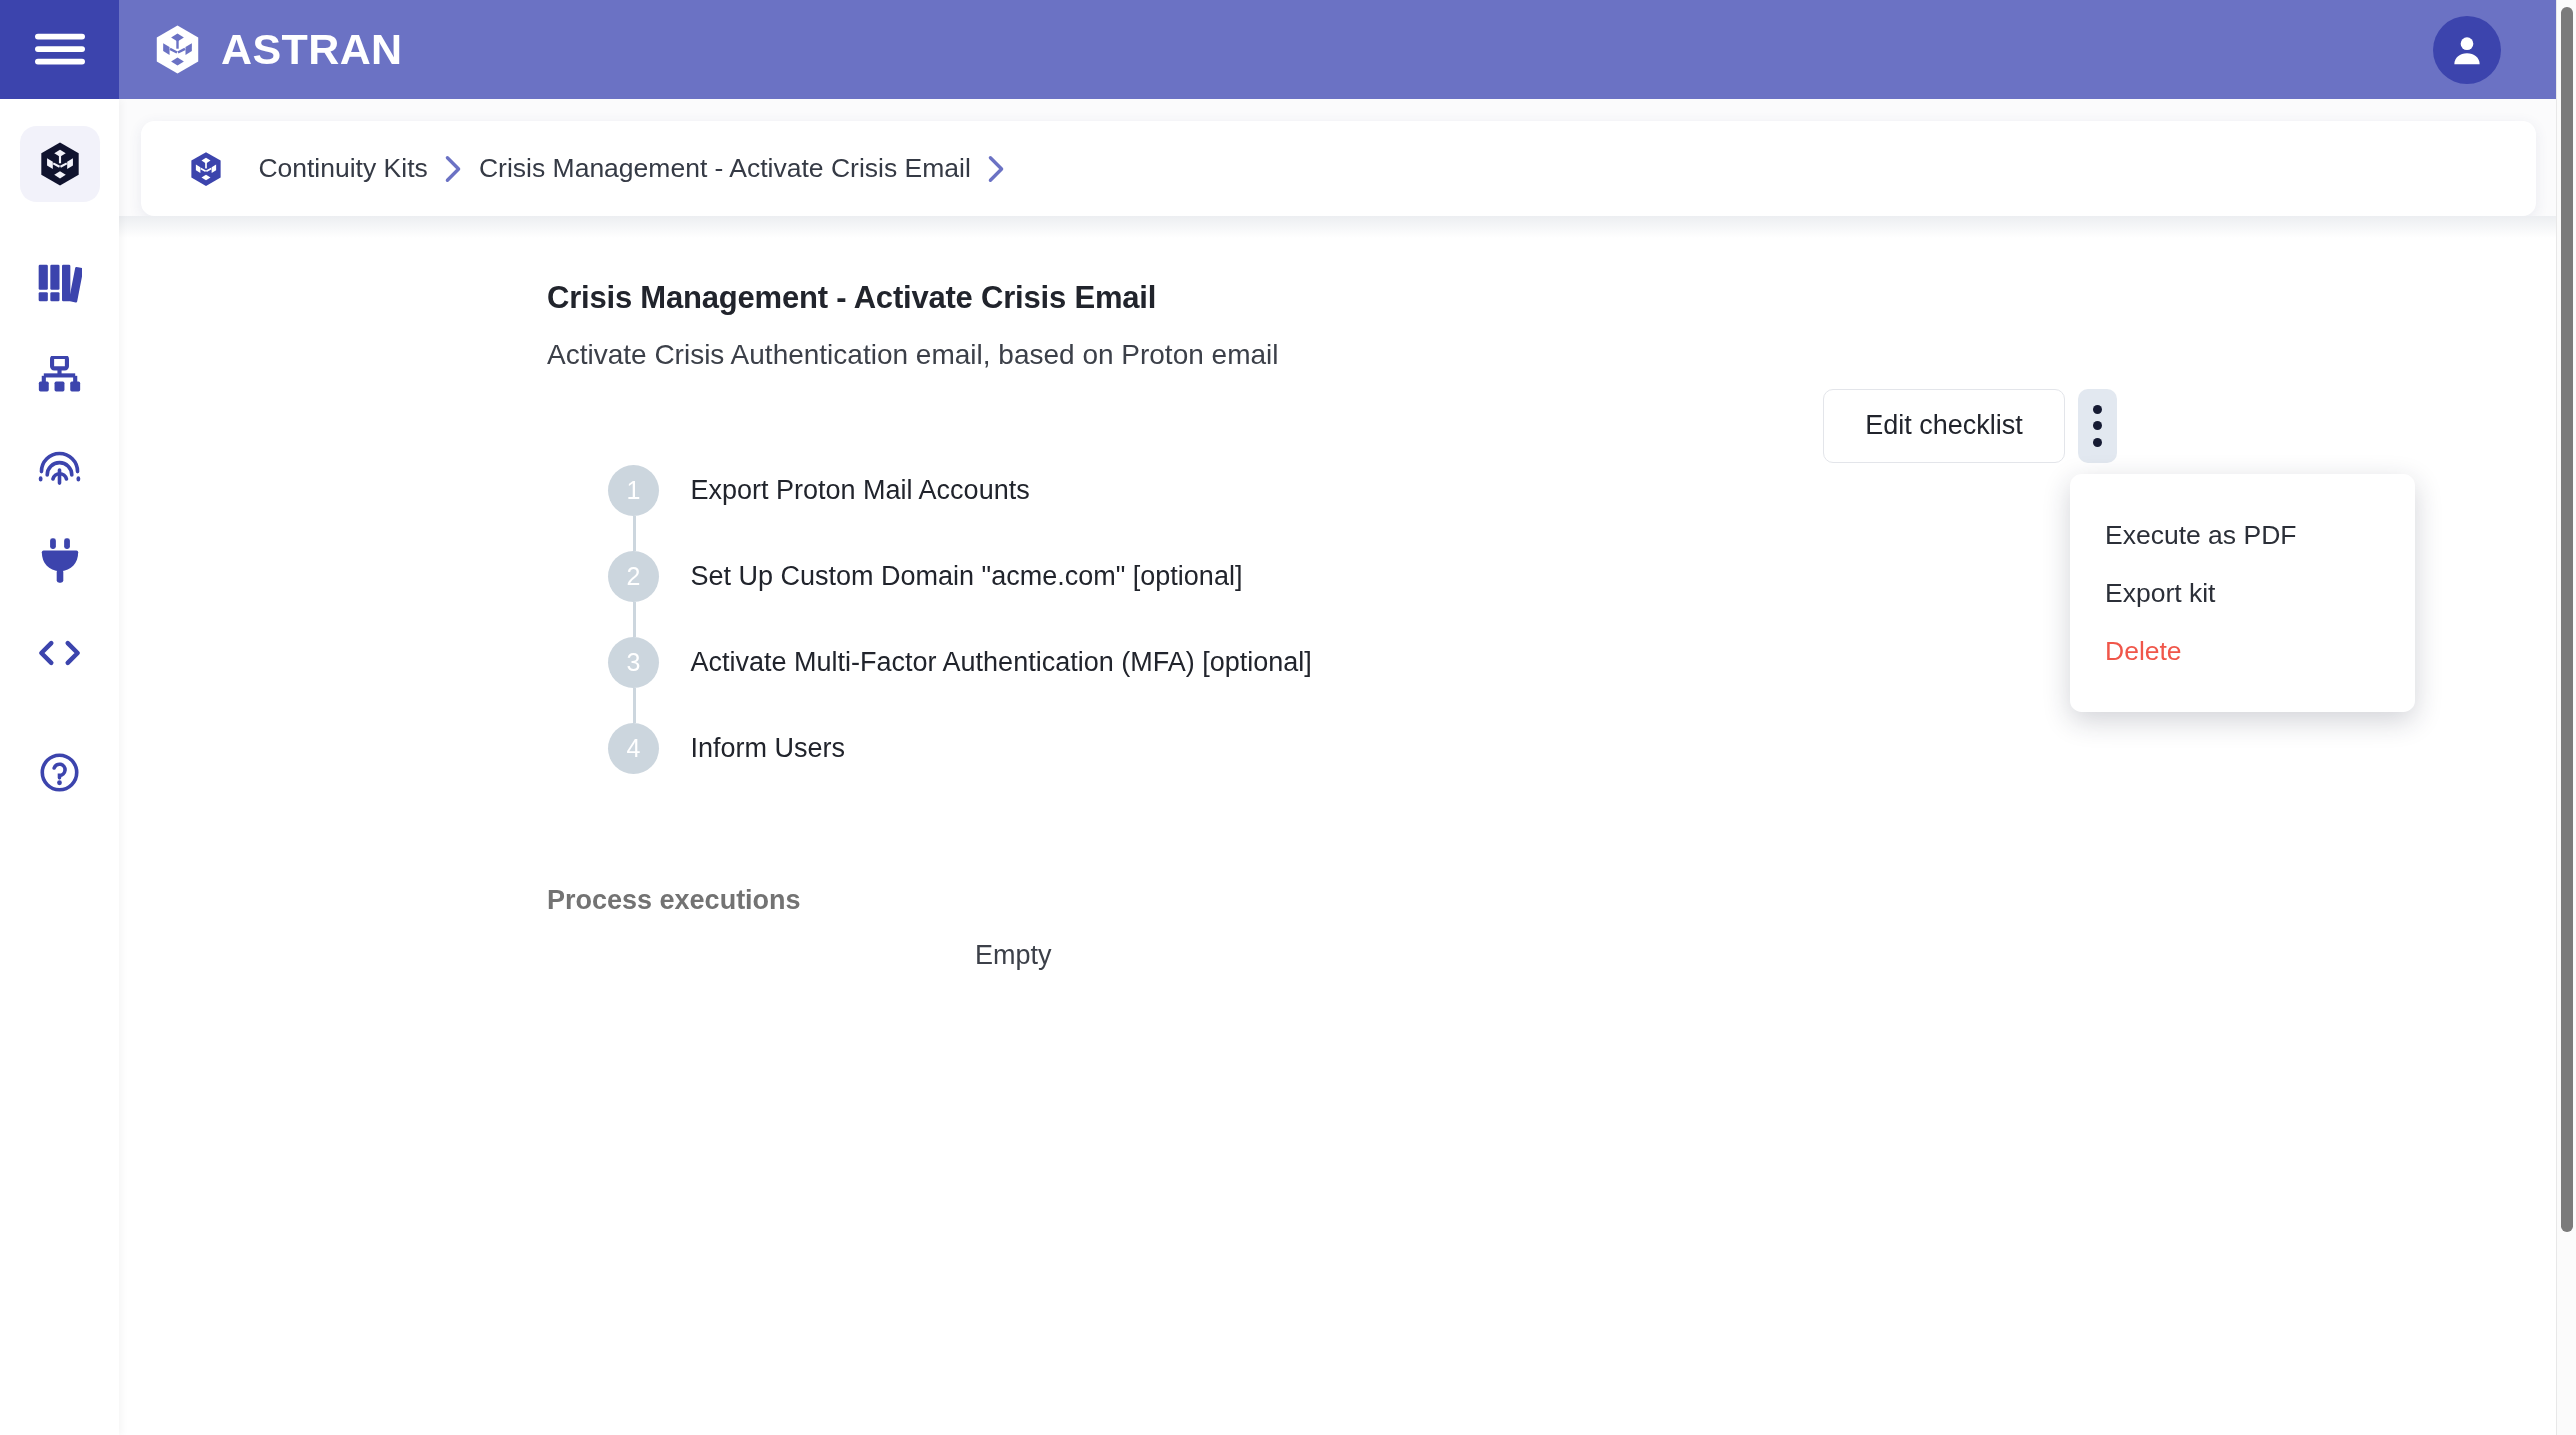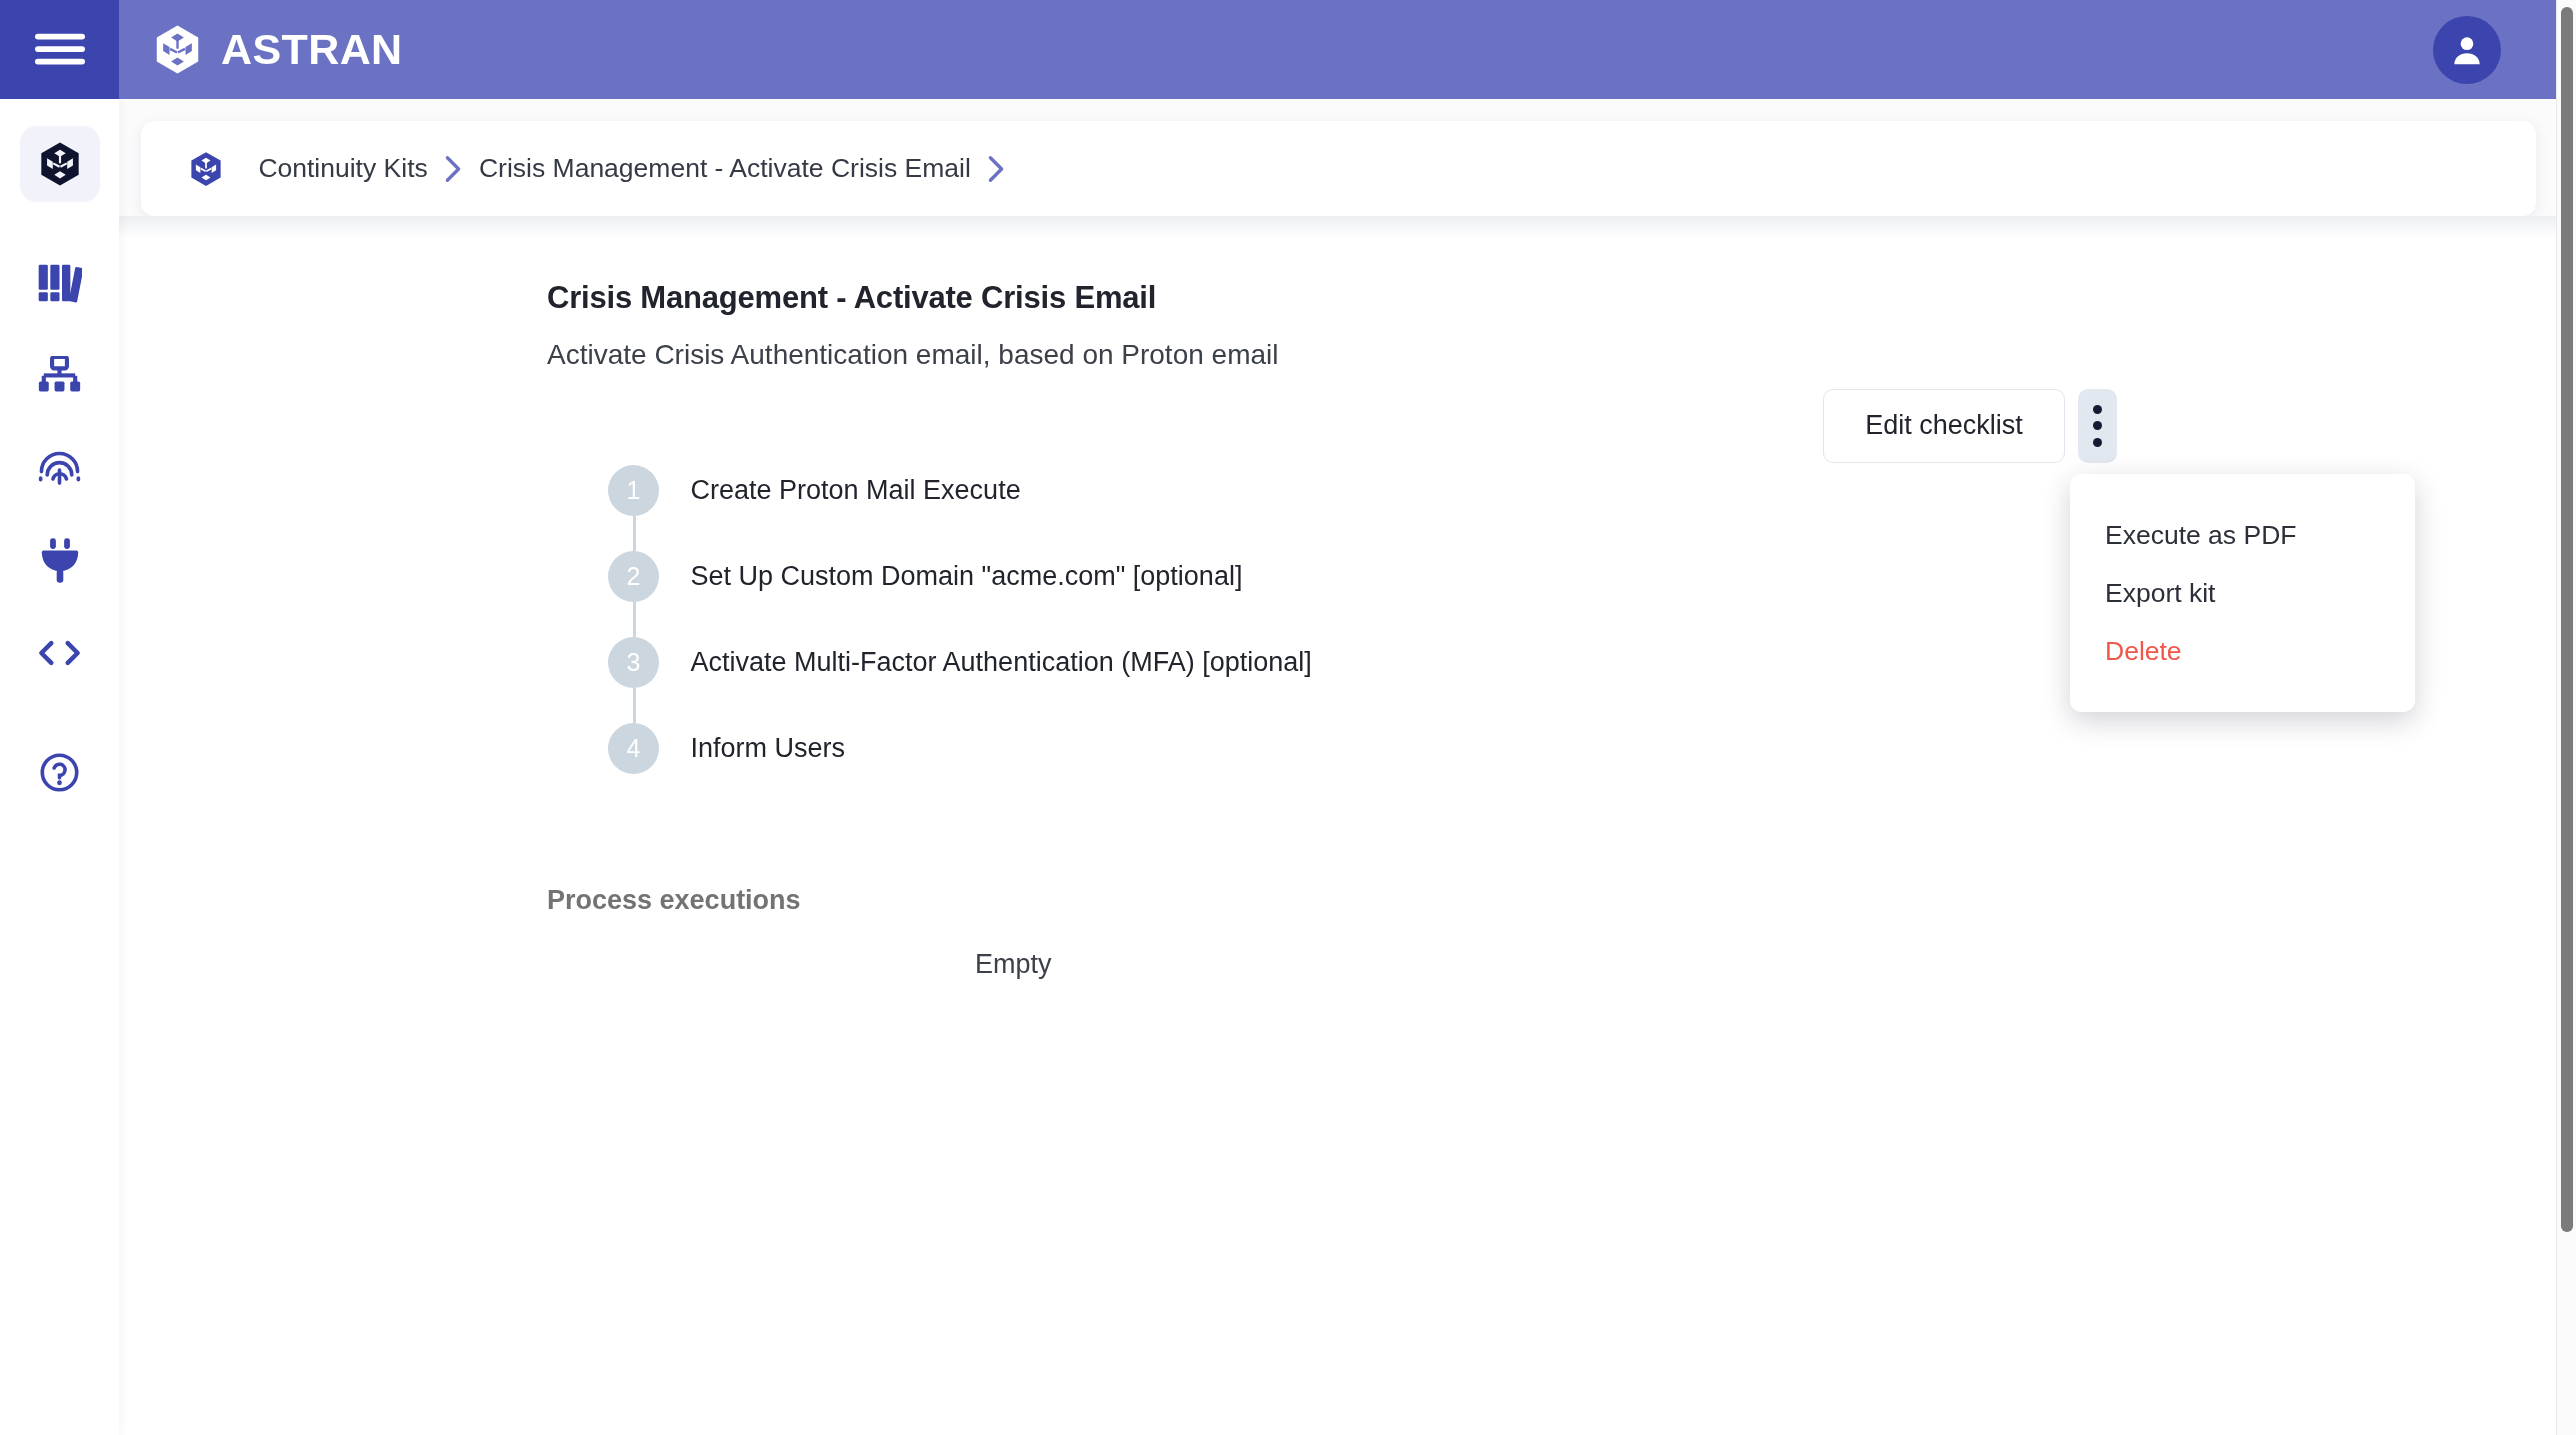--- a/index.html
+++ b/index.html
@@ -294,21 +294,21 @@
   }
 
   
   .exec-heading {
     margin-top: 94px;
     font-size: 27px;
     font-weight: 700;
     color: #737373;
   }
   .exec-empty {
-    margin-top: 33px;
+    margin-top: 24px;
     margin-left: 428px;
     font-size: 27px;
     color: #3c4049;
   }
 
   
   .scrollbar-track {
     position: absolute;
     top: 0; right: 0;
     width: 20px;
@@ -502,21 +502,21 @@
         <div class="menu-item">Execute as PDF</div>
         <div class="menu-item">Export kit</div>
         <div class="menu-item danger">Delete</div>
       </div>
 
       <div class="steps">
 
         <div class="step">
           <div class="step-bullet">1</div>
           <div class="step-connector"></div>
-          <div class="step-label">Create Proton Mail Execute</div>
+          <div class="step-label">Export Proton Mail Accounts</div>
         </div>
 
         <div class="step">
           <div class="step-bullet">2</div>
           <div class="step-connector"></div>
           <div class="step-label">Set Up Custom Domain "acme.com" [optional]</div>
         </div>
 
         <div class="step">
           <div class="step-bullet">3</div>

